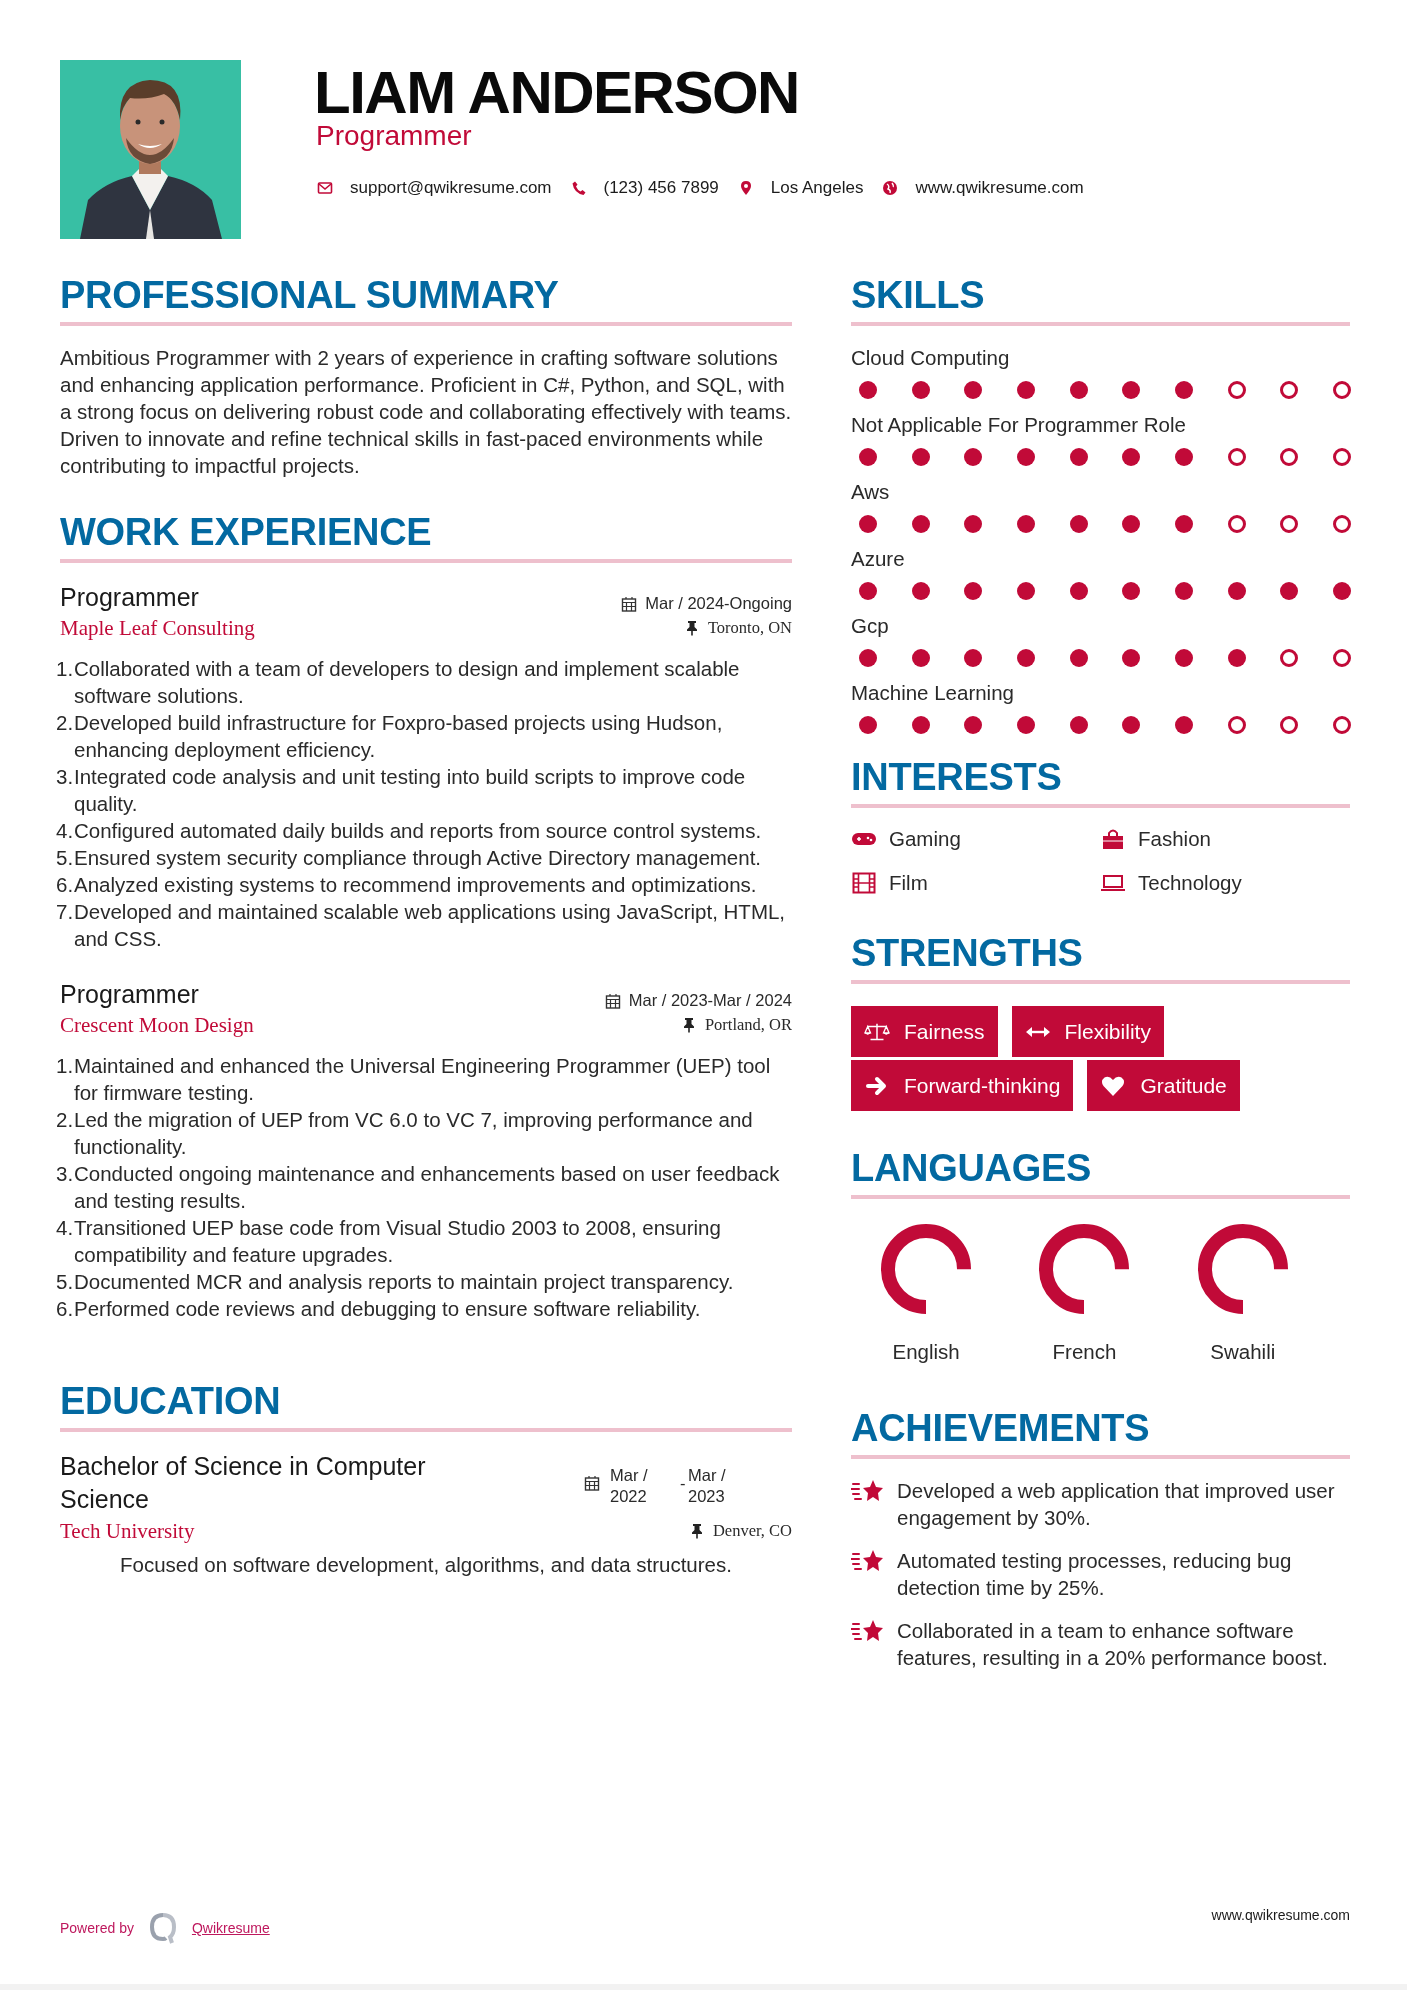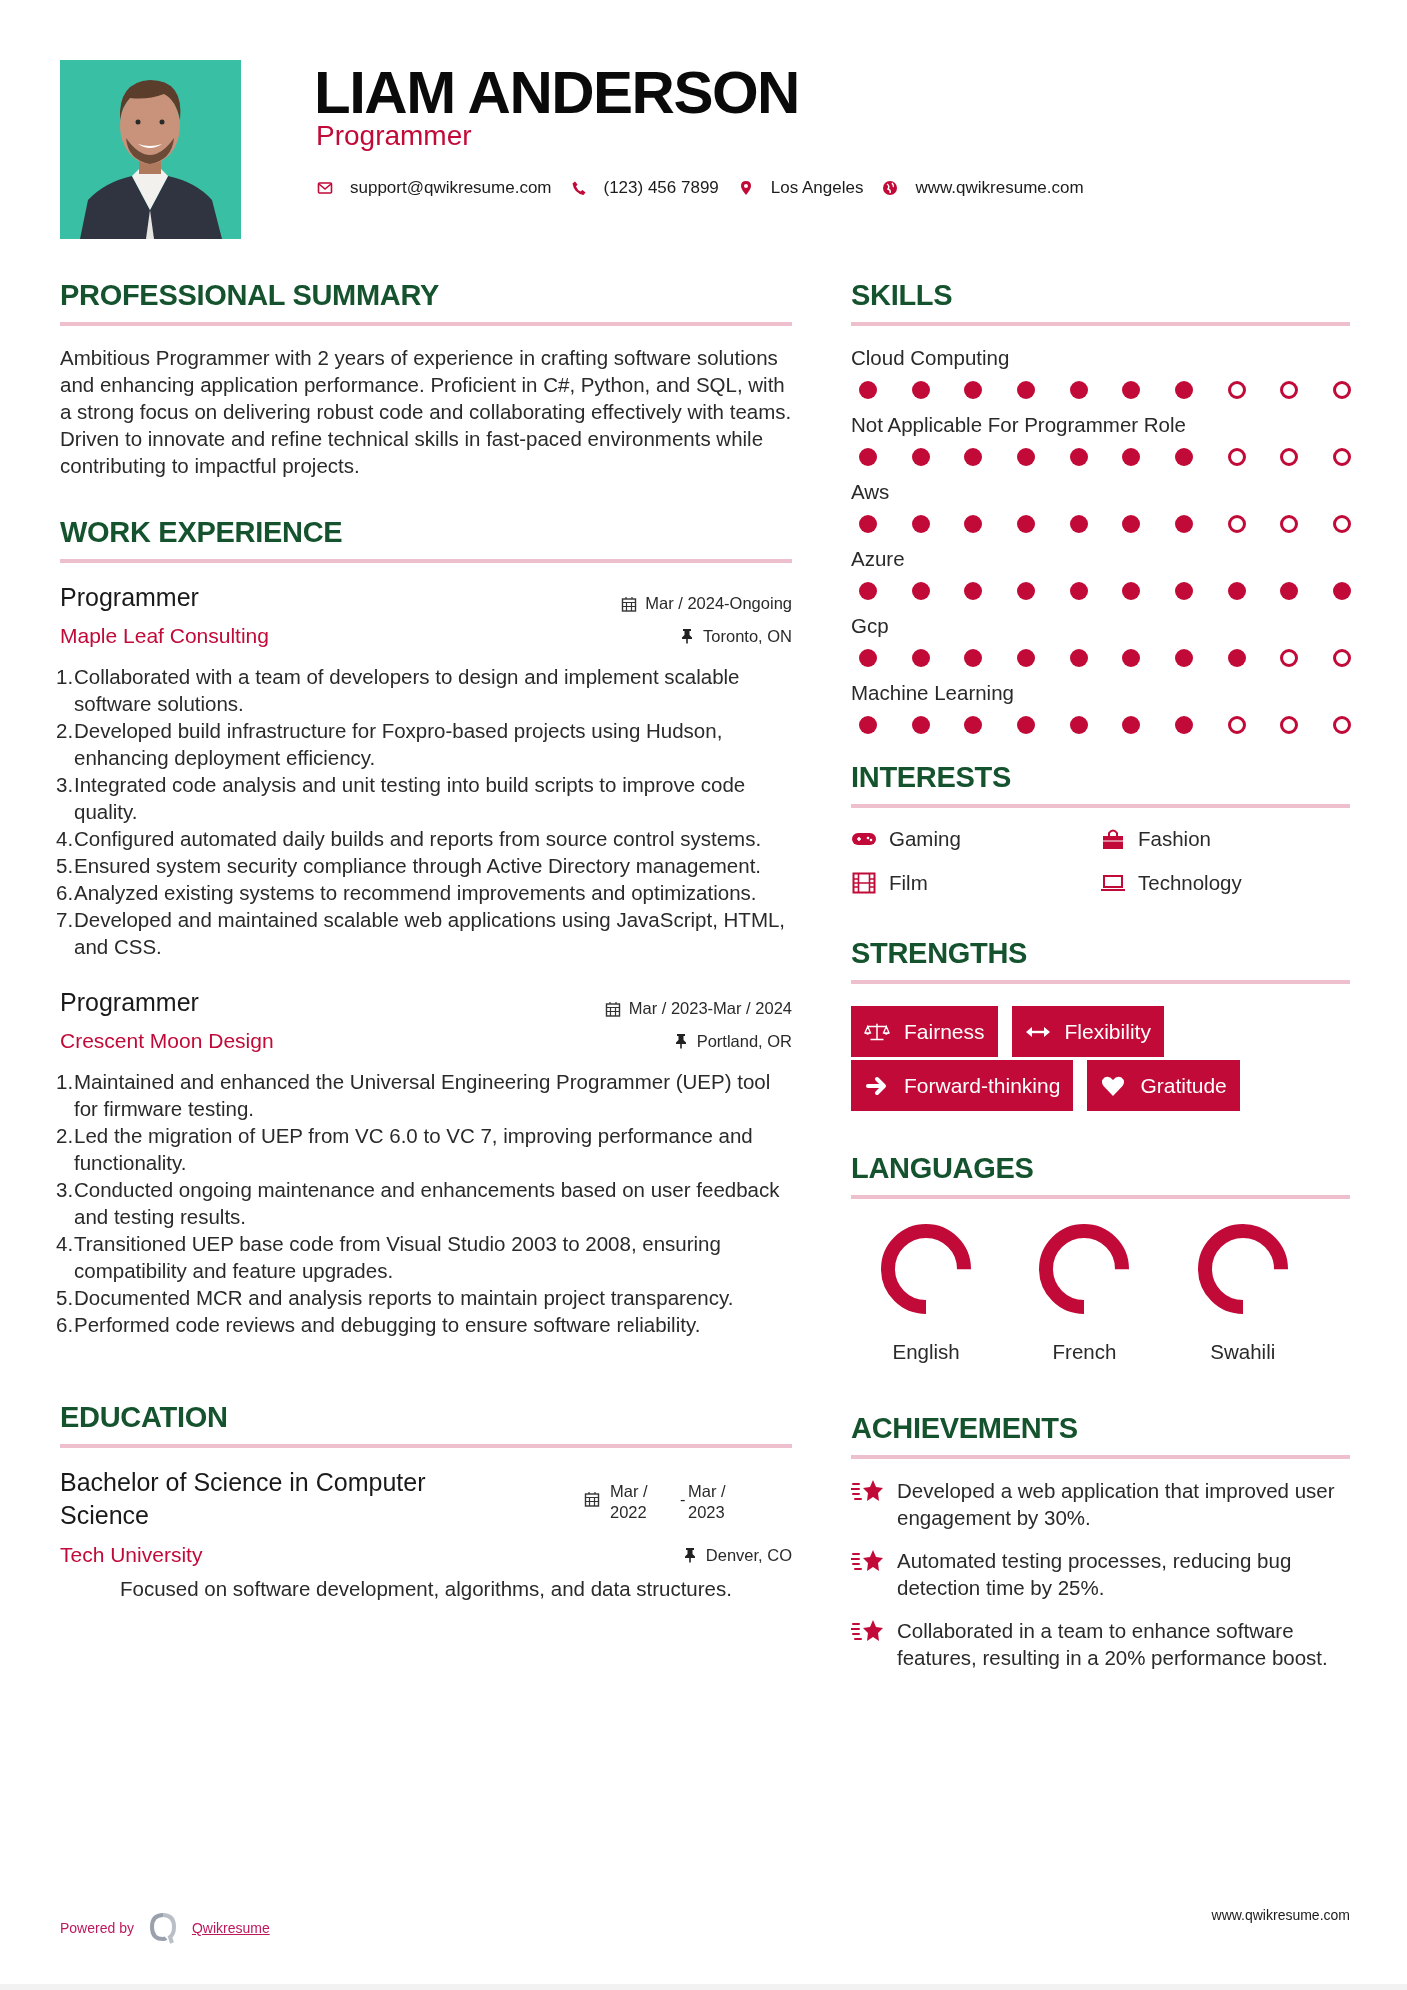--- a/index.html
+++ b/index.html
@@ -12,34 +12,34 @@
   .name { position: absolute; left: 314px; top: 58px; font-size: 60px; font-weight: bold; letter-spacing: -1.5px; color: #0a0a0a; line-height: 70px; white-space: nowrap; }
   .title { position: absolute; left: 316px; top: 120px; font-size: 28px; color: #c10a38; line-height: 32px; }
   .contact { position: absolute; left: 316px; top: 178px; display: flex; align-items: center; font-size: 17px; color: #1c1c1c; white-space: nowrap; }
   .contact .ci { display: inline-flex; align-items: center; margin-right: 18px; }
   .contact .ico { width: 18px; height: 18px; margin-right: 16px; display: inline-flex; align-items: center; justify-content: center; }
   .contact .ico svg { width: 16px; height: 16px; }
 
   
   .col-left { position: absolute; left: 60px; top: 276px; width: 732px; }
   .col-right { position: absolute; left: 851px; top: 276px; width: 499px; }
-  .sec-title { font-size: 29px; font-weight: bold; color: #14532d; line-height: 38px; letter-spacing: -0.3px; }
+  .sec-title { font-size: 38px; font-weight: bold; color: #0369a1; line-height: 38px; letter-spacing: -0.3px; }
   .divider { height: 4px; background: #eec0cd; margin-top: 8px; }
   .para { font-size: 20.5px; line-height: 27px; color: #2a2a2a; }
 
   
   .summary { margin-top: 18px; }
 
   
   .job { margin-top: 18px; }
   .job-head { display: flex; justify-content: space-between; align-items: flex-end; }
   .job-role { font-size: 25px; line-height: 32px; color: #1a1a1a; }
   .job-meta { font-size: 16.5px; color: #2a2a2a; display: flex; align-items: center; white-space: nowrap; }
   .job-meta .mi { width: 16px; height: 16px; margin-right: 8px; display: inline-flex; }
-  .job-sub { display: flex; justify-content: space-between; align-items: center; margin-top: 8px; }
+  .job-sub { display: flex; justify-content: space-between; align-items: center; margin-top: 0; font-family: Liberation Serif, serif; }
   .job-company { font-size: 21px; color: #c10a38; line-height: 30px; }
   .job-list { list-style: none; margin-top: 12px; }
   .job-list li { display: flex; font-size: 20.5px; line-height: 27px; color: #2a2a2a; }
   .job-list li .num { width: 18px; flex: none; margin-left: -4px; }
   .job-list li .txt { flex: 1; }
 
   
   .edu-head { display: flex; justify-content: space-between; align-items: center; margin-top: 18px; }
   .edu-degree { font-size: 25px; line-height: 33px; color: #1a1a1a; width: 440px; }
   .edu-dates { display: flex; align-items: flex-start; font-size: 16.5px; line-height: 21px; color: #2a2a2a; margin-top: 6px; margin-right: 34px; }

